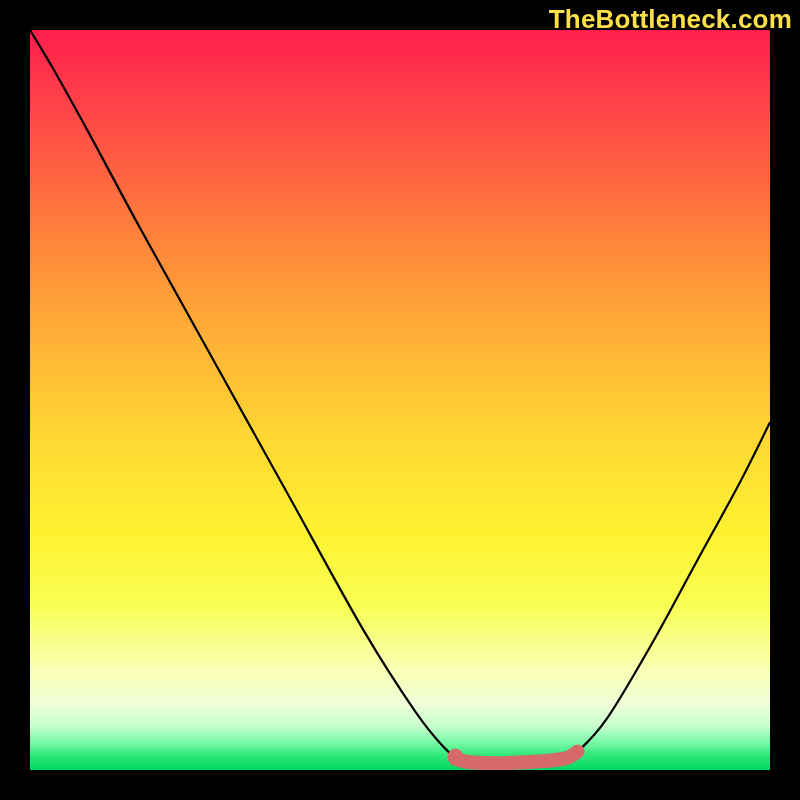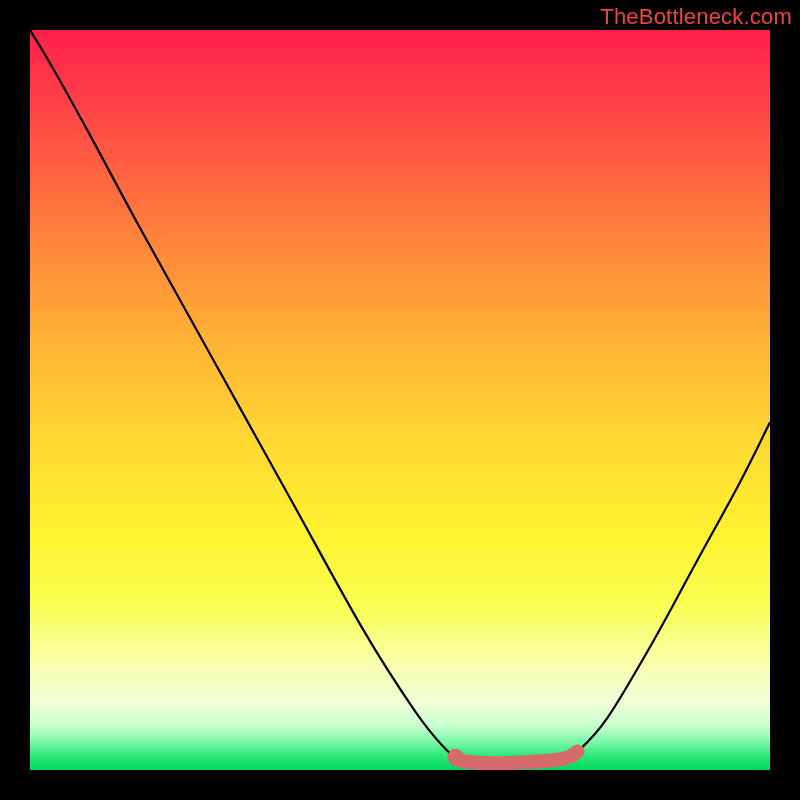--- a/index.html
+++ b/index.html
@@ -8,23 +8,23 @@
     height: 800px;
     background: #000;
     position: relative;
     font-family: Arial, sans-serif;
     overflow: hidden;
   }
   .watermark {
     position: absolute;
     top: 4px;
     right: 8px;
-    color: #ef4444;
-    font-size: 22px;
-    font-weight: 400;
+    color: #fde047;
+    font-size: 26px;
+    font-weight: 700;
     z-index: 10;
     letter-spacing: 0.2px;
   }
   .plot-area {
     position: absolute;
     left: 30px;
     top: 30px;
     width: 740px;
     height: 740px;
     overflow: hidden;

